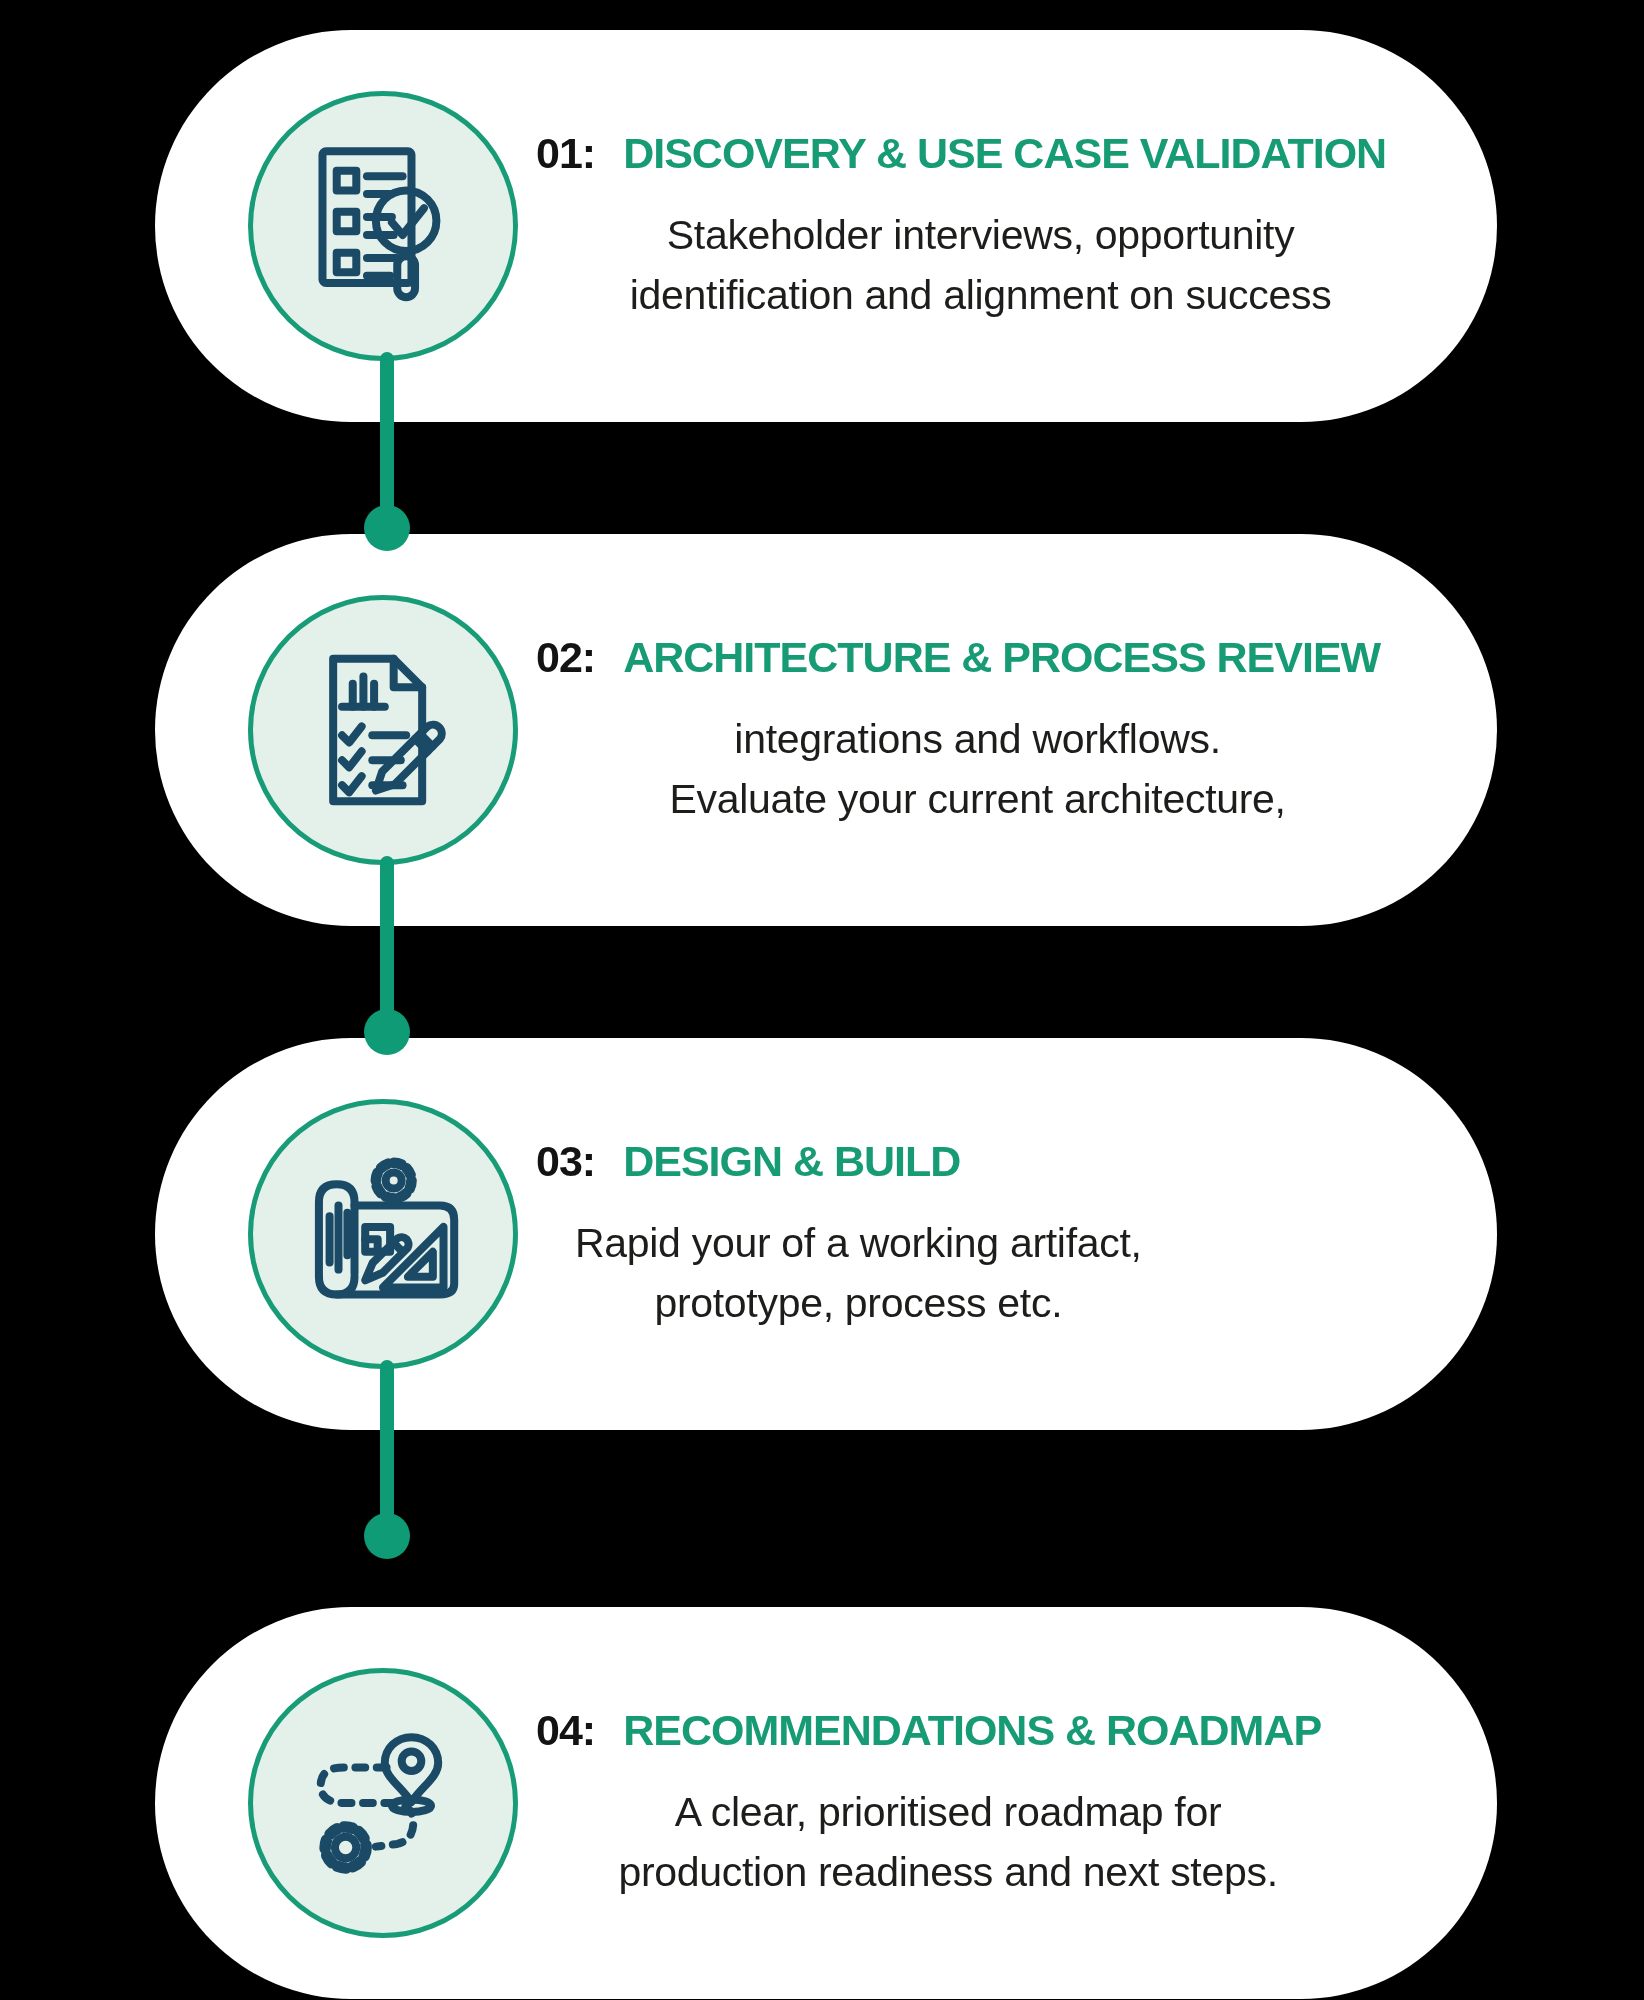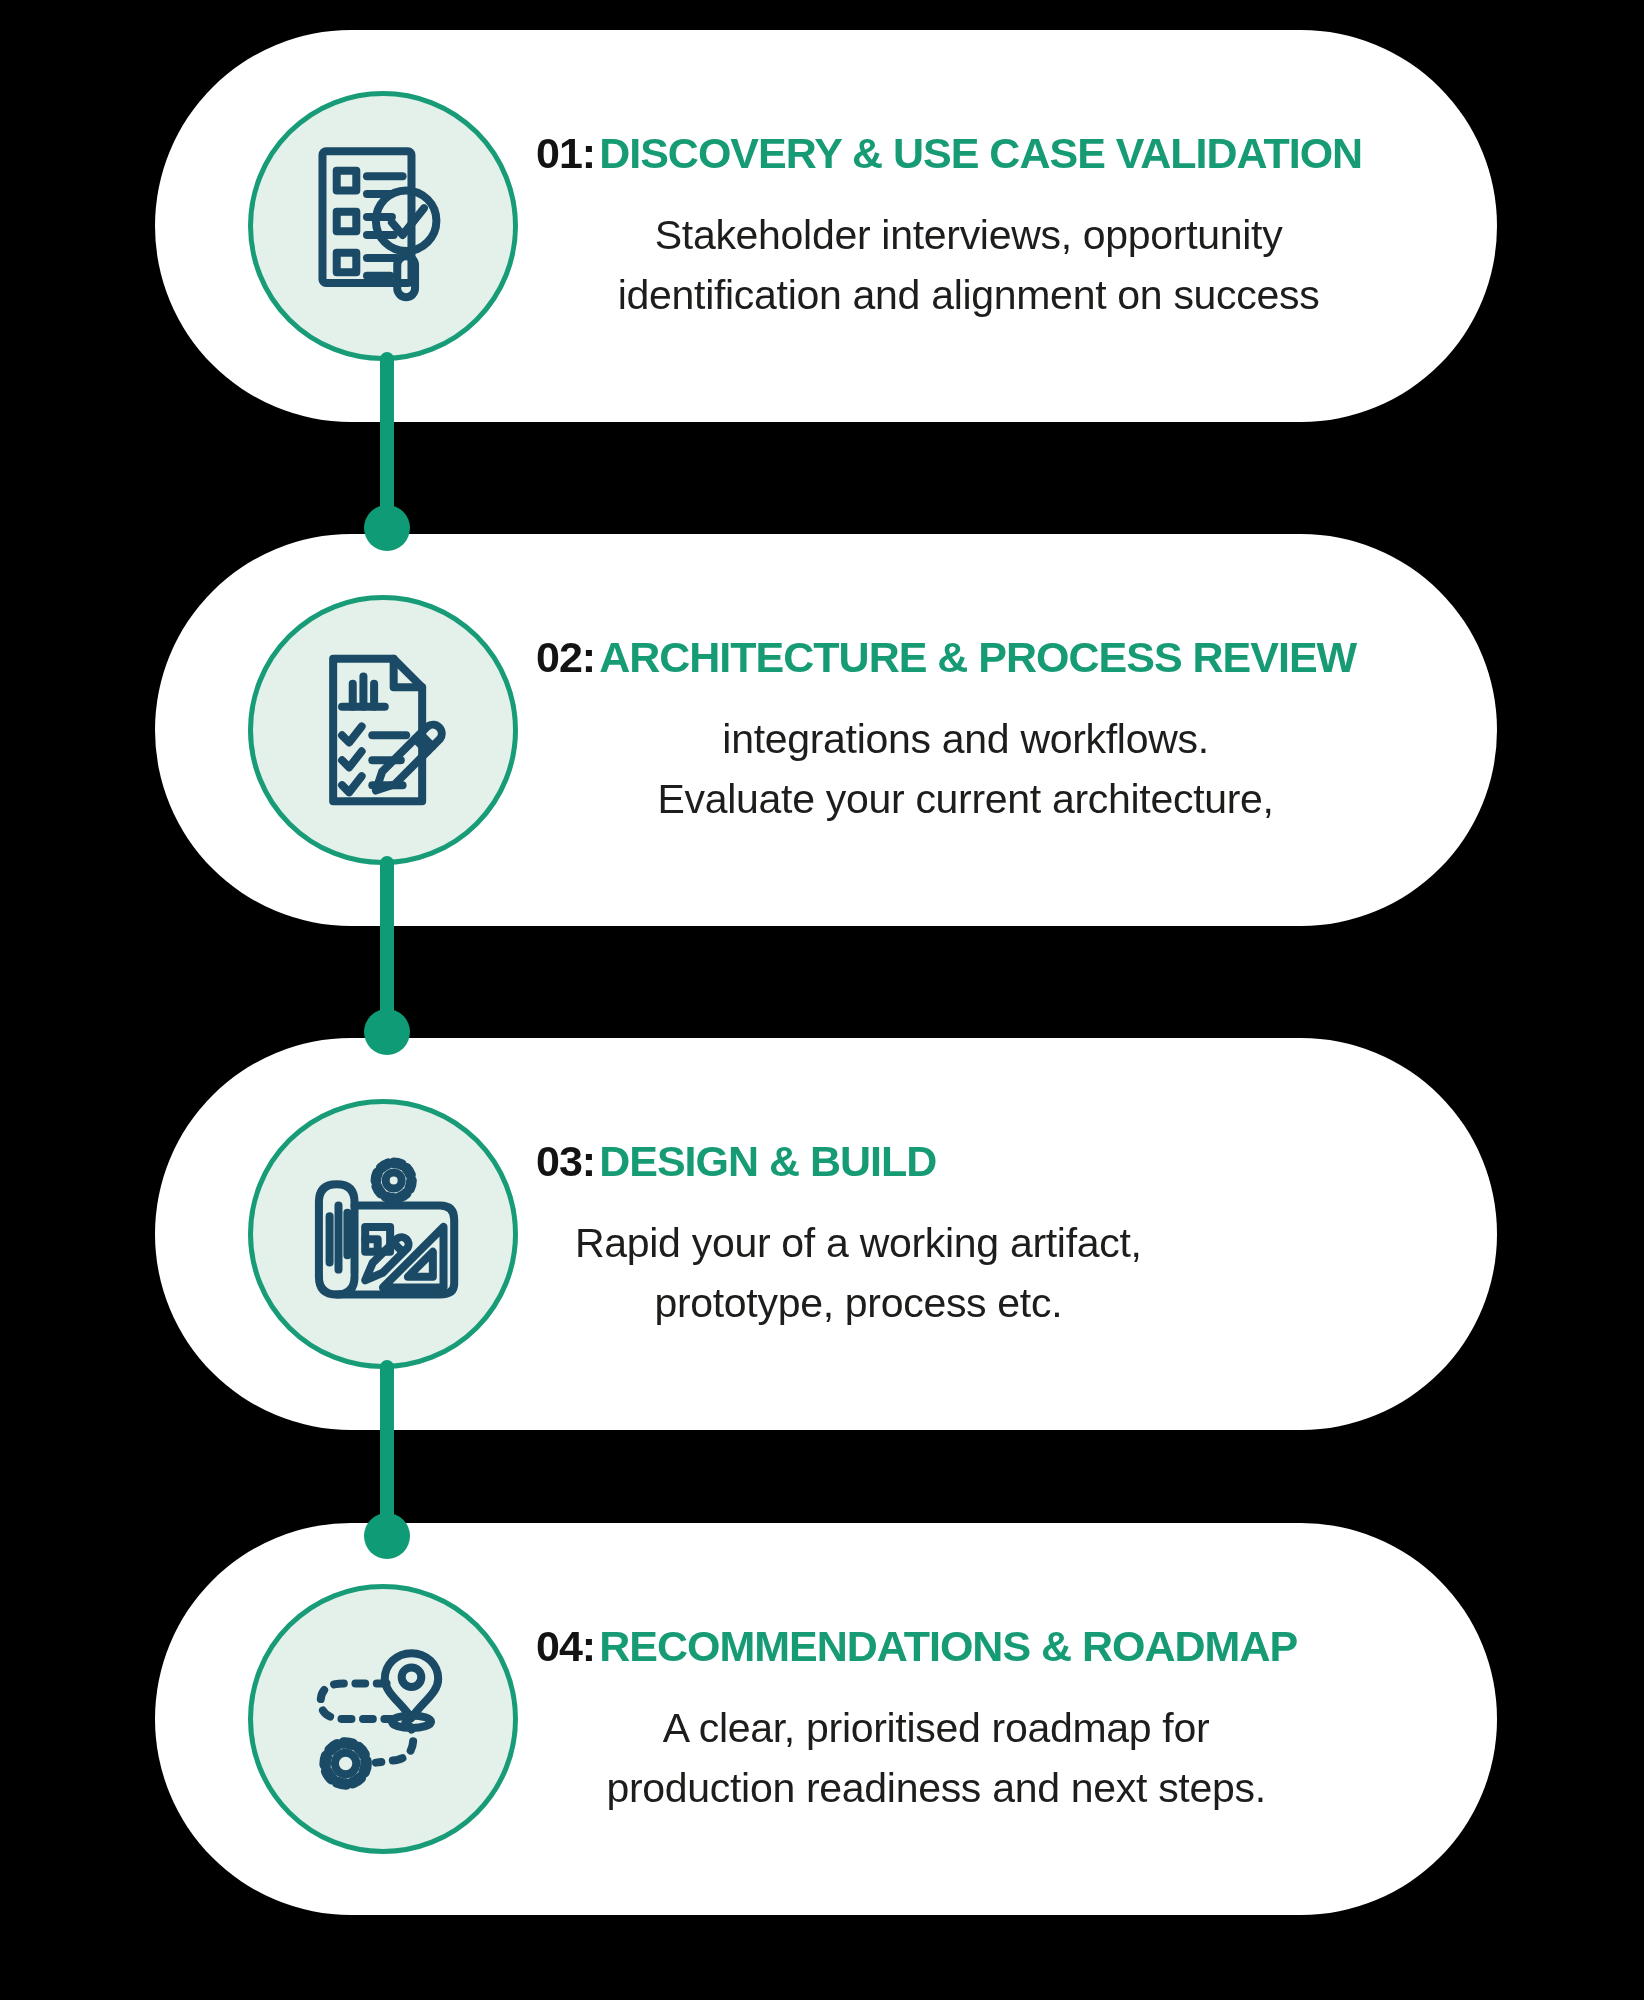--- a/index.html
+++ b/index.html
@@ -19,34 +19,34 @@
     overflow:hidden;font-family:"Liberation Sans",sans-serif;
   }
   .card{
     position:absolute;left:155px;width:1342px;height:392px;
     background:var(--card);border-radius:196px;
     display:flex;align-items:center;
   }
   .card.c1{top:30px}
   .card.c2{top:534px}
   .card.c3{top:1038px}
-  .card.c4{top:1523px}
+  .card.c4{top:1607px}
   .icon-circle{
     flex:0 0 auto;width:260px;height:260px;border-radius:50%;
     margin-left:93px;background:var(--mint);border:5px solid var(--ring);
     display:flex;align-items:center;justify-content:center;
   }
   .icon{width:178px;height:178px;}
   .icon *{stroke:var(--navy);fill:none;stroke-linecap:round;stroke-linejoin:round;}
   .textblock{margin-left:18px;display:flex;flex-direction:column;}
   .title{
     font-size:43px;font-weight:700;line-height:52px;letter-spacing:-1px;
     white-space:nowrap;
   }
-  .title .prefix{color:var(--prefix);margin-right:4px;text-align:center;}
+  .title .prefix{color:var(--prefix);margin-right:28px;text-align:center;}
   .title .label{color:var(--green);}
   .desc{
     margin:26px 0 0 39px;font-size:41px;font-weight:400;line-height:60px;
     color:var(--body);letter-spacing:-0.3px;white-space:nowrap;text-align:center;
   }
   .conn-line{
     position:absolute;left:380px;width:14px;background:var(--conn);
     border-radius:7px;z-index:3;
   }
   .conn-line.l1{top:352px;height:182px}

